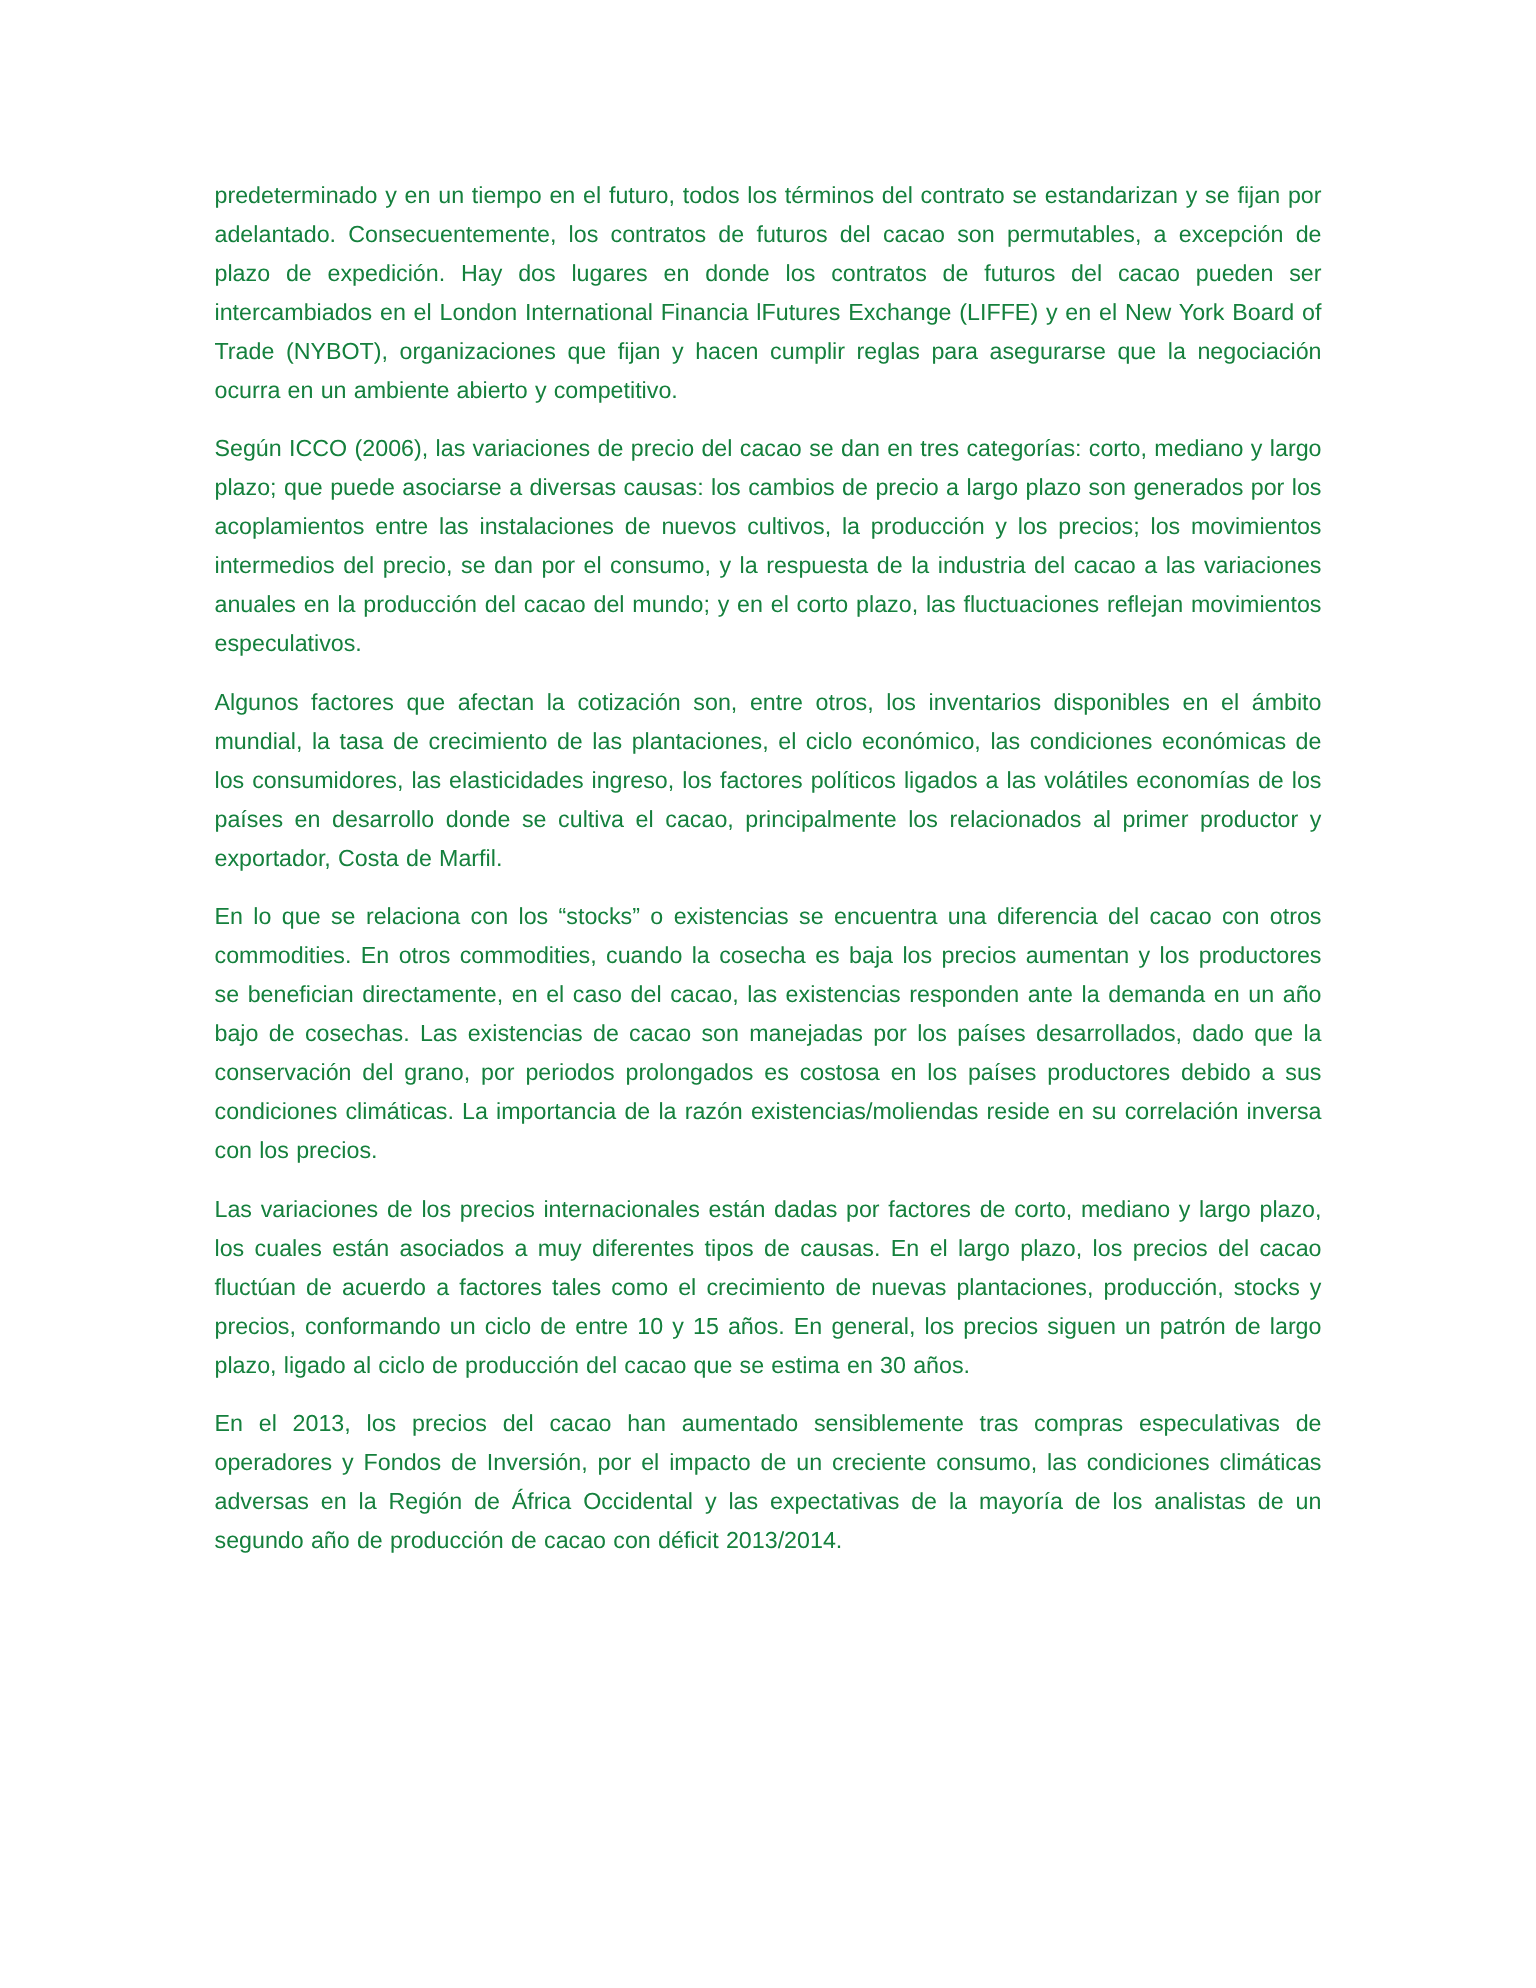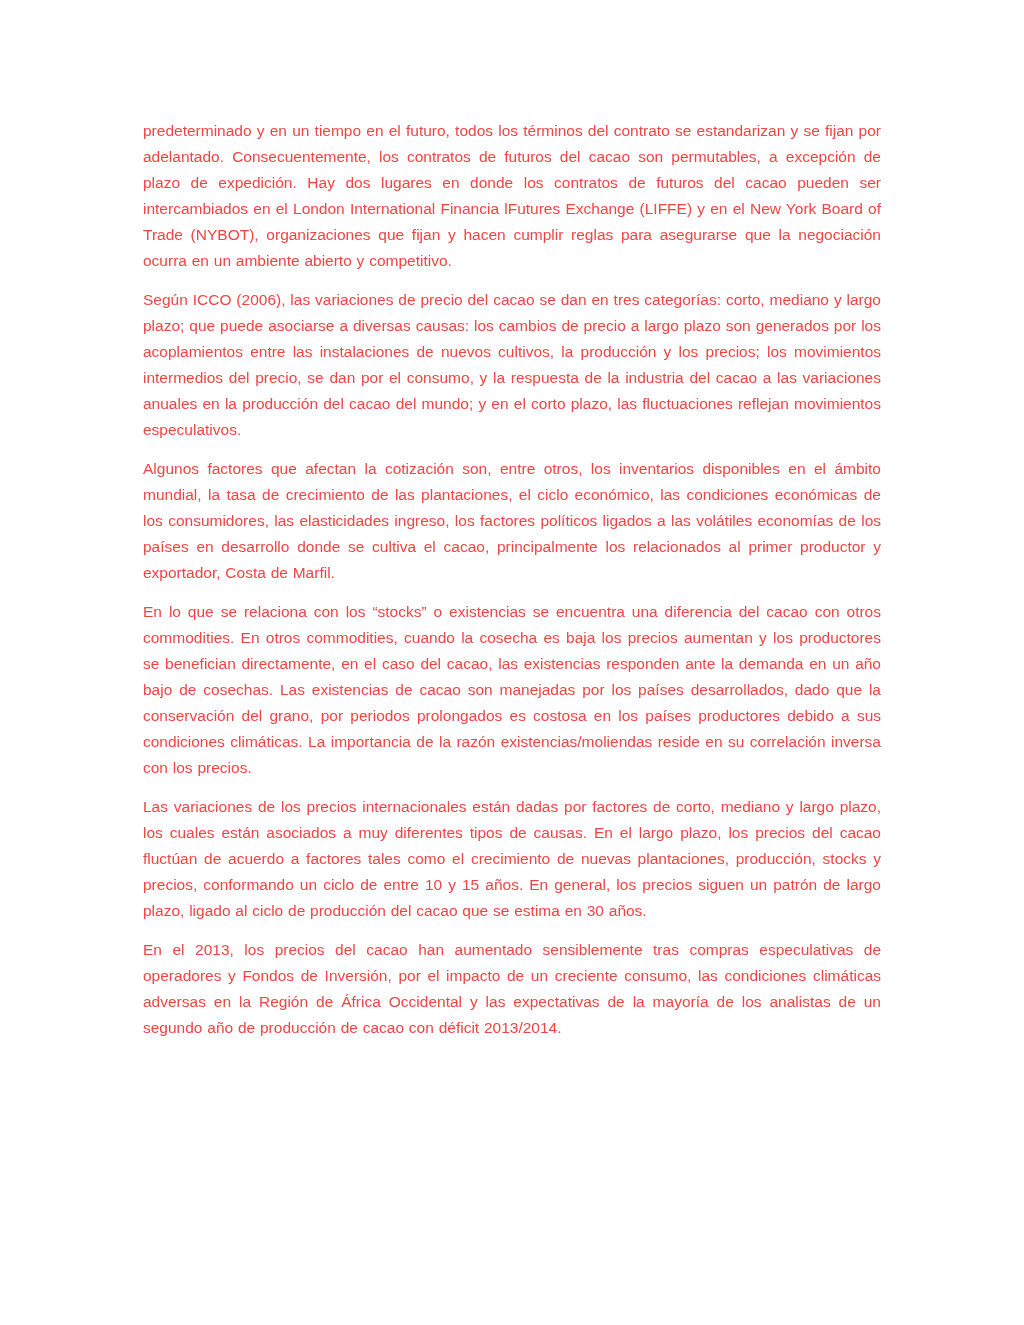--- a/index.html
+++ b/index.html
@@ -17,21 +17,21 @@
 
   .page {
     width: 1024px;
     height: 1325px;
     background: #ffffff;
     padding: 118px 143px 0 143px;
   }
 
   .doc-body {
     width: 738px;
-    color: #ef4444;
+    color: #15803d;
   }
 
   .doc-body p {
     font-size: 15.5px;
     line-height: 26px;
     text-align: justify;
     margin-bottom: 13px;
     word-spacing: 0.5px;
   }
 </style>

